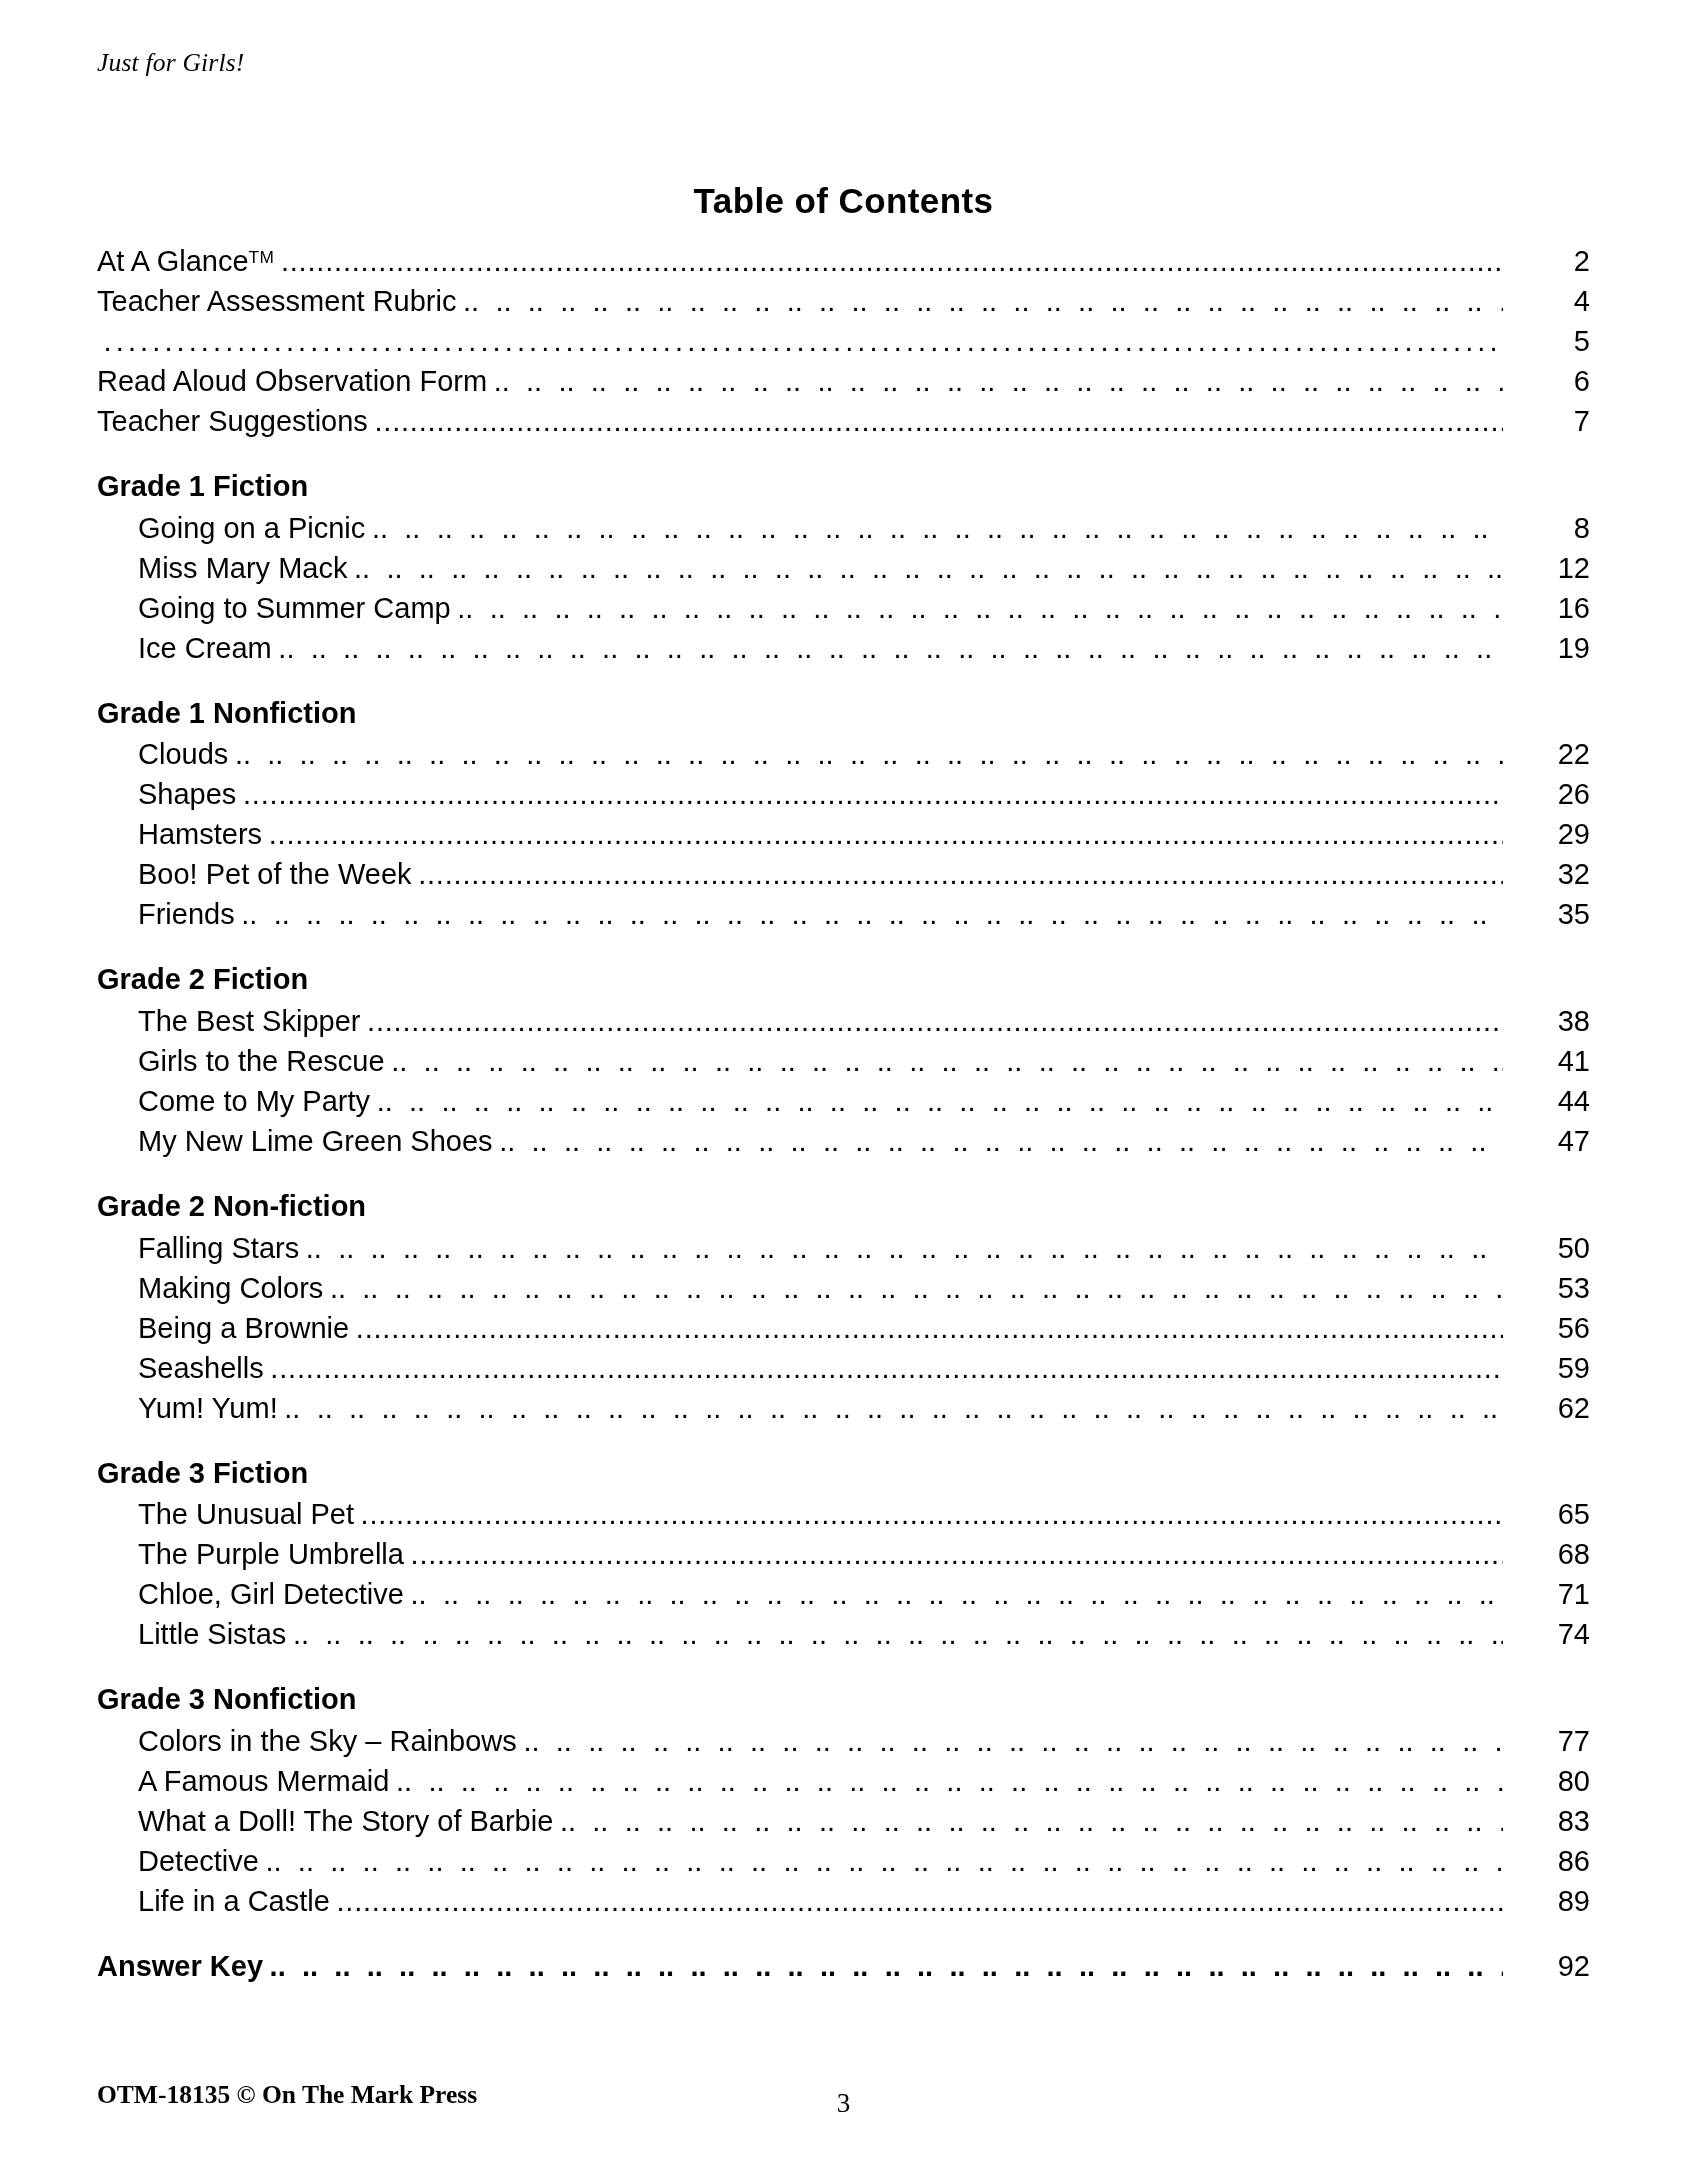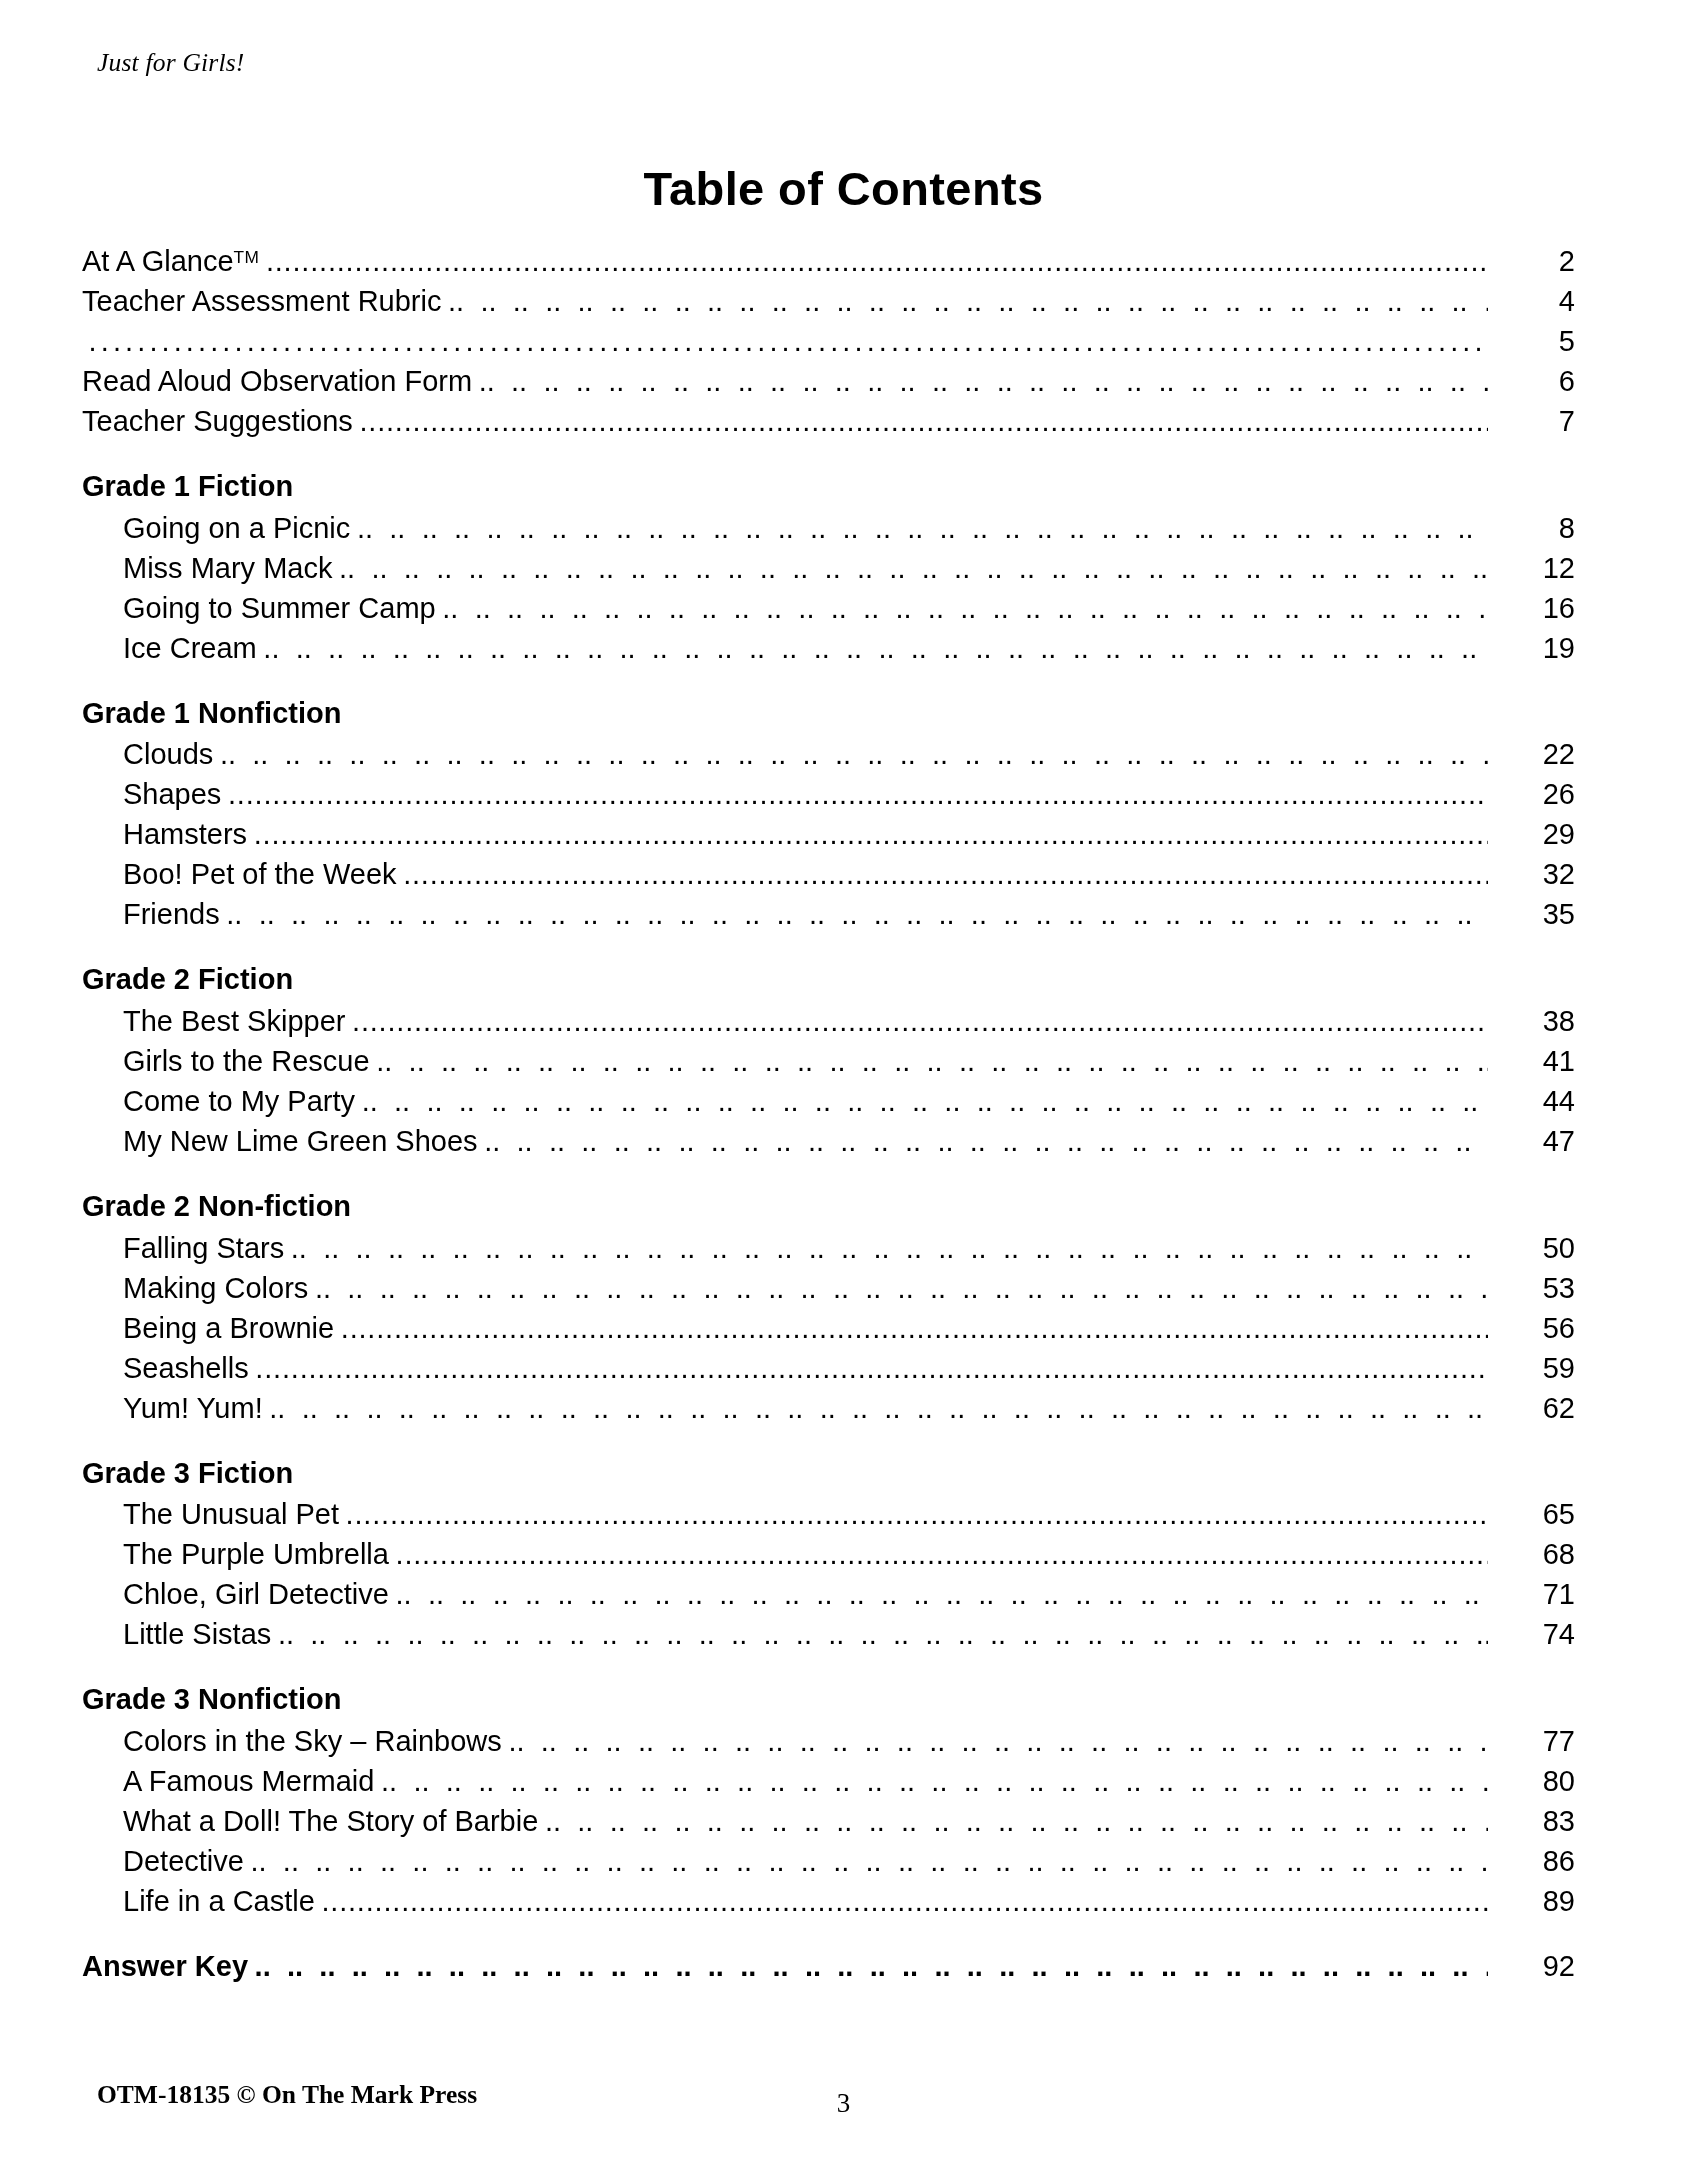--- a/index.html
+++ b/index.html
@@ -29,32 +29,32 @@
     font-size: 25.5px;
     letter-spacing: 0.2px;
     white-space: nowrap;
   }
 
   
   .page-title {
     position: absolute;
     left: 0;
     right: 0;
-    top: 130px;
+    top: 158px;
     text-align: center;
     font-family: "Liberation Sans", sans-serif;
     font-weight: bold;
-    font-size: 47px;
+    font-size: 35px;
     letter-spacing: 0.4px;
   }
 
   
   .toc {
     position: absolute;
-    left: 82px;
+    left: 97px;
     top: 237px;
     width: 1493px;
   }
 
   .toc-section {
     margin: 0;
   }
   .toc-section.gap {
     margin-top: 25px;
   }

